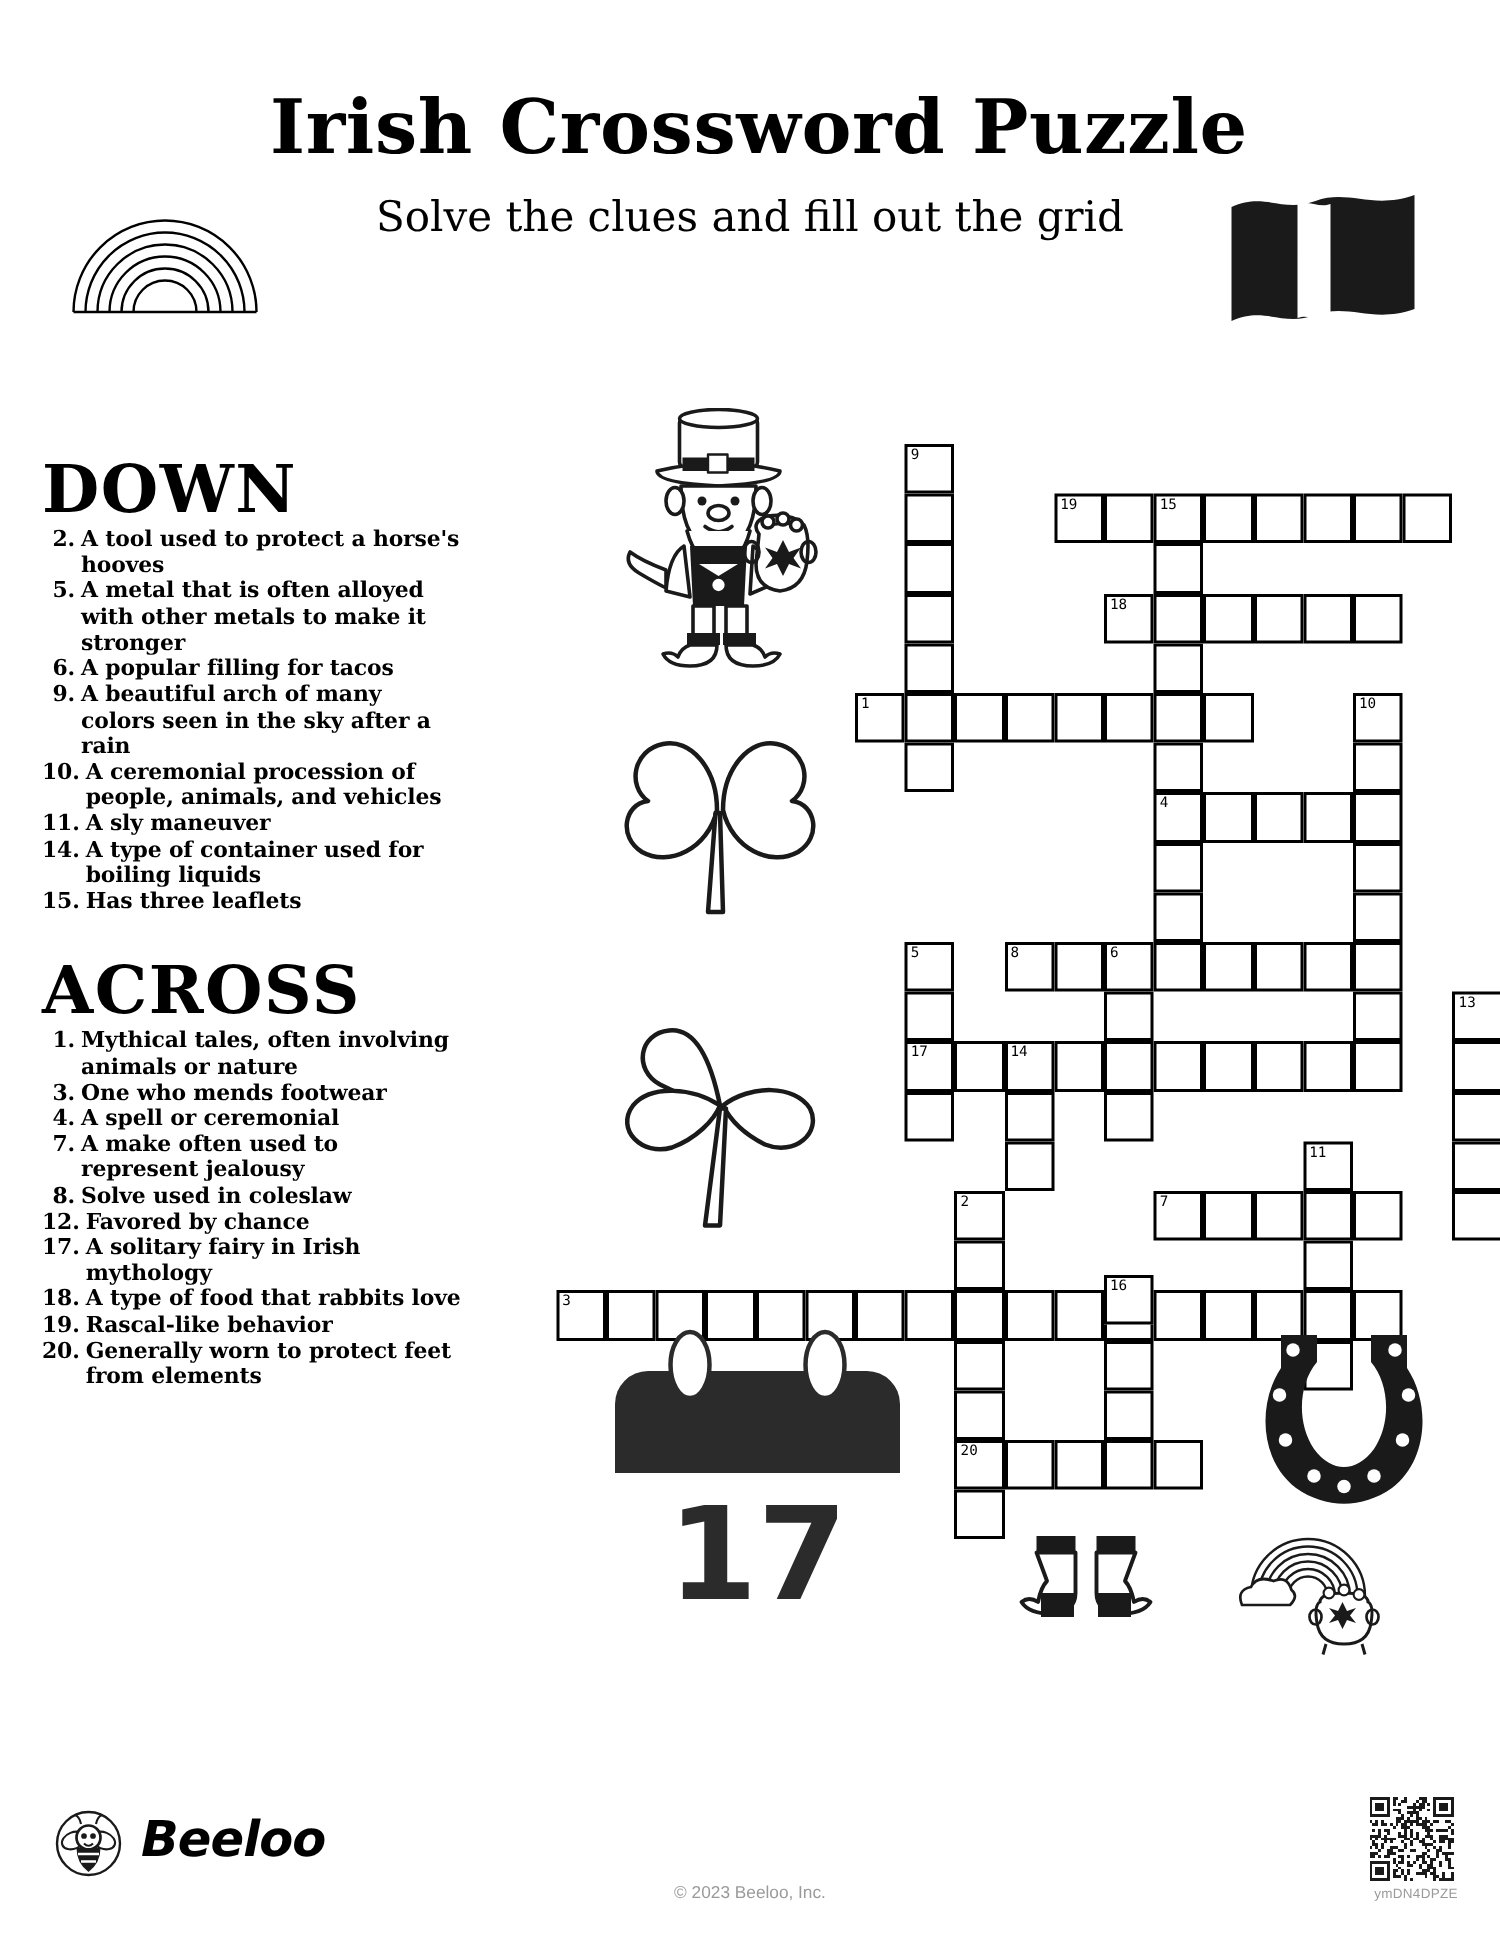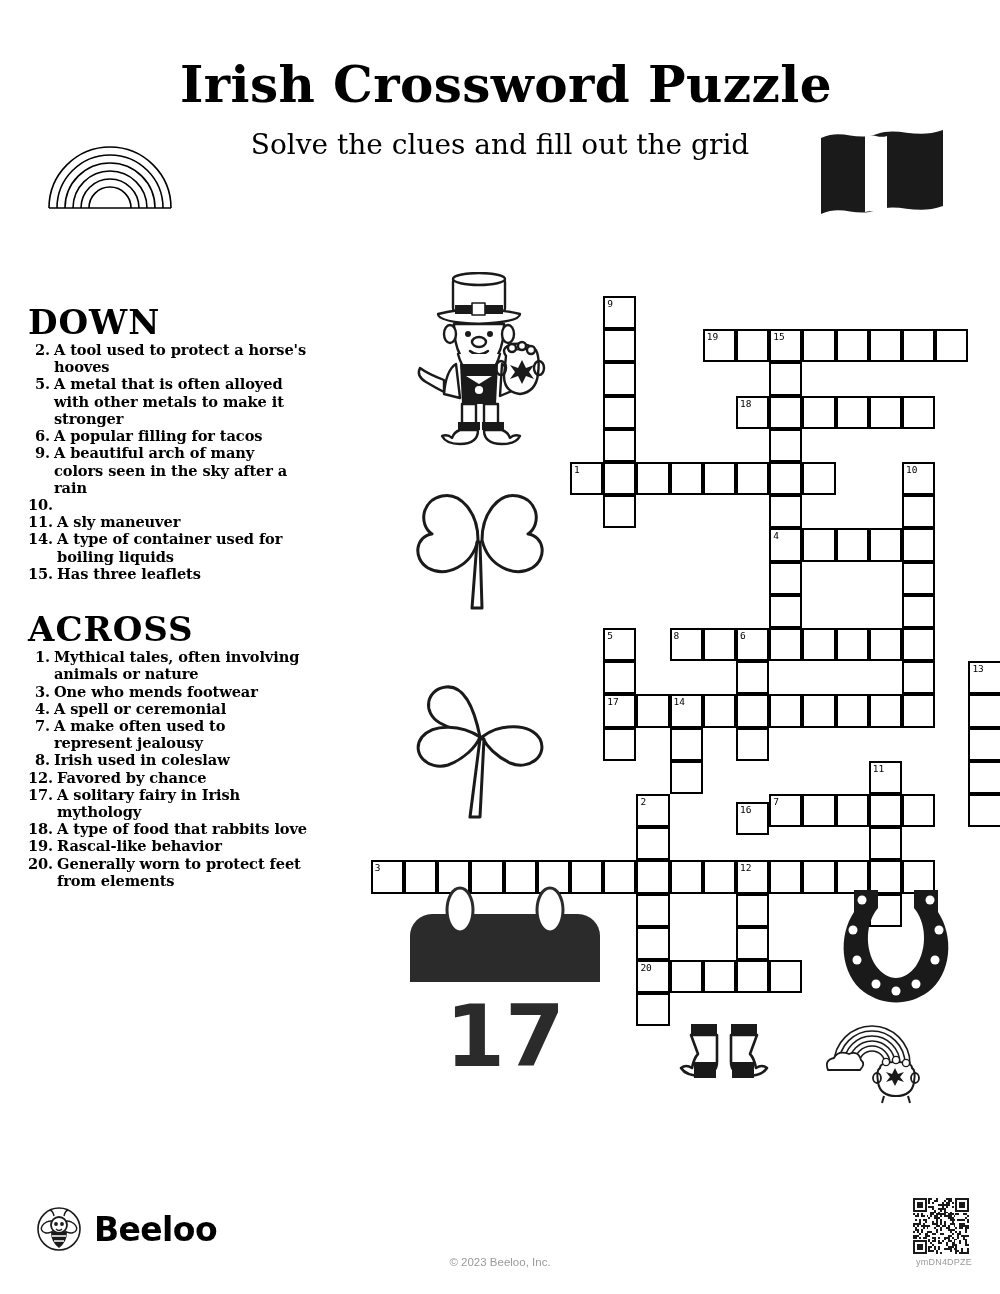--- a/index.html
+++ b/index.html
@@ -25,21 +25,21 @@
   }
   .subtitle {
     font-family:"DejaVu Serif", serif;
     font-size:28px; font-weight:400; margin-top:16px; white-space:nowrap;
   }
 
   
   .clues { position:absolute; left:28px; top:305px; width:280px; }
   .clue-head {
     font-family:"DejaVu Serif", serif;
-    font-size:34px; font-weight:700; letter-spacing:1px;
+    font-size:44px; font-weight:700; letter-spacing:1px;
     margin:0 0 2px 0; line-height:1.0;
   }
   .clue-head.across { margin-top:30px; }
   ol.clue-list { list-style:none; margin:0; padding:0; }
   ol.clue-list li {
     font-family:"DejaVu Serif", serif;
     font-size:14.6px; font-weight:700; line-height:1.18;
     display:flex; margin-bottom:0px; letter-spacing:-0.1px;
   }
   .cl-num { flex:0 0 auto; min-width:22px; text-align:right; margin-right:4px; }
@@ -61,21 +61,21 @@
   .deco { position:absolute; }
   .lep { left:408px; top:272px; width:155px; height:175px; }
   .clover4 { left:398px; top:462px; width:165px; height:155px; }
   .shamrock { left:396px; top:655px; width:165px; height:165px; }
   .calendar { left:398px; top:886px; width:215px; height:215px; }
   .horseshoe { left:832px; top:878px; width:128px; height:128px; }
   .boots { left:676px; top:1018px; width:98px; height:82px; }
   .rainbowpot { left:818px; top:1008px; width:108px; height:98px; }
 
   
-  .footer-logo { position:absolute; left:36px; top:1206px; display:flex; align-items:center; gap:12px; }
+  .footer-logo { position:absolute; left:36px; top:1206px; display:flex; gap:12px;font-style:italic; }
   .bee-circle { width:46px; height:46px; }
   .brand {
     font-family:"DejaVu Sans", sans-serif;
     font-size:33px; font-weight:700; letter-spacing:-0.6px;
   }
   .copyright {
     position:absolute; left:0; top:1256px; width:1000px; text-align:center;
     font-family:"Liberation Sans", sans-serif;
     font-size:11.5px; color:#9a9a9a;
   }
@@ -130,20 +130,21 @@
         <li>
           <span class="cl-num">6.</span>
           <span class="cl-txt">A popular filling for tacos</span>
         </li>
         <li>
           <span class="cl-num">9.</span>
           <span class="cl-txt">A beautiful arch of many colors seen in the sky after a rain</span>
         </li>
         <li>
           <span class="cl-num">10.</span>
+          <span class="cl-txt">A ceremonial procession of people, animals, and vehicles</span>
         </li>
         <li>
           <span class="cl-num">11.</span>
           <span class="cl-txt">A sly maneuver</span>
         </li>
         <li>
           <span class="cl-num">14.</span>
           <span class="cl-txt">A type of container used for boiling liquids</span>
         </li>
         <li>
@@ -165,21 +166,21 @@
         <li>
           <span class="cl-num">4.</span>
           <span class="cl-txt">A spell or ceremonial</span>
         </li>
         <li>
           <span class="cl-num">7.</span>
           <span class="cl-txt">A make often used to represent jealousy</span>
         </li>
         <li>
           <span class="cl-num">8.</span>
-          <span class="cl-txt">Irish used in coleslaw</span>
+          <span class="cl-txt">Solve used in coleslaw</span>
         </li>
         <li>
           <span class="cl-num">12.</span>
           <span class="cl-txt">Favored by chance</span>
         </li>
         <li>
           <span class="cl-num">17.</span>
           <span class="cl-txt">A solitary fairy in Irish mythology</span>
         </li>
         <li>
@@ -337,21 +338,21 @@
       </div>
       <div class="cell" style="left: 868.8px; top: 827.2px; width: 33.2px; height: 33.2px;"></div>
       <div class="cell" style="left: 868.8px; top: 893.6px; width: 33.2px; height: 33.2px;"></div>
       <div class="cell" style="left: 636.4px; top: 794px; width: 33.2px; height: 33.2px;">
         <span class="num">2</span>
       </div>
       <div class="cell" style="left: 636.4px; top: 827.2px; width: 33.2px; height: 33.2px;"></div>
       <div class="cell" style="left: 636.4px; top: 893.6px; width: 33.2px; height: 33.2px;"></div>
       <div class="cell" style="left: 636.4px; top: 926.8px; width: 33.2px; height: 33.2px;"></div>
       <div class="cell" style="left: 636.4px; top: 993.2px; width: 33.2px; height: 33.2px;"></div>
-      <div class="cell" style="left: 736px; top: 802px; width: 33.2px; height: 33.2px;">
+      <div class="cell" style="left: 736px; top: 850px; width: 33.2px; height: 33.2px;">
         <span class="num">16</span>
       </div>
       <div class="cell" style="left: 736px; top: 893.6px; width: 33.2px; height: 33.2px;"></div>
       <div class="cell" style="left: 736px; top: 926.8px; width: 33.2px; height: 33.2px;"></div>
     </div>
 
   <svg class="deco lep" viewBox="0 0 155 175">
     <g fill="#fff" stroke="#1a1a1a" stroke-width="2.4" stroke-linejoin="round" stroke-linecap="round">
       <rect x="45" y="6" width="52" height="34" rx="4"></rect>
       <ellipse cx="71" cy="7" rx="26" ry="6"></ellipse>

